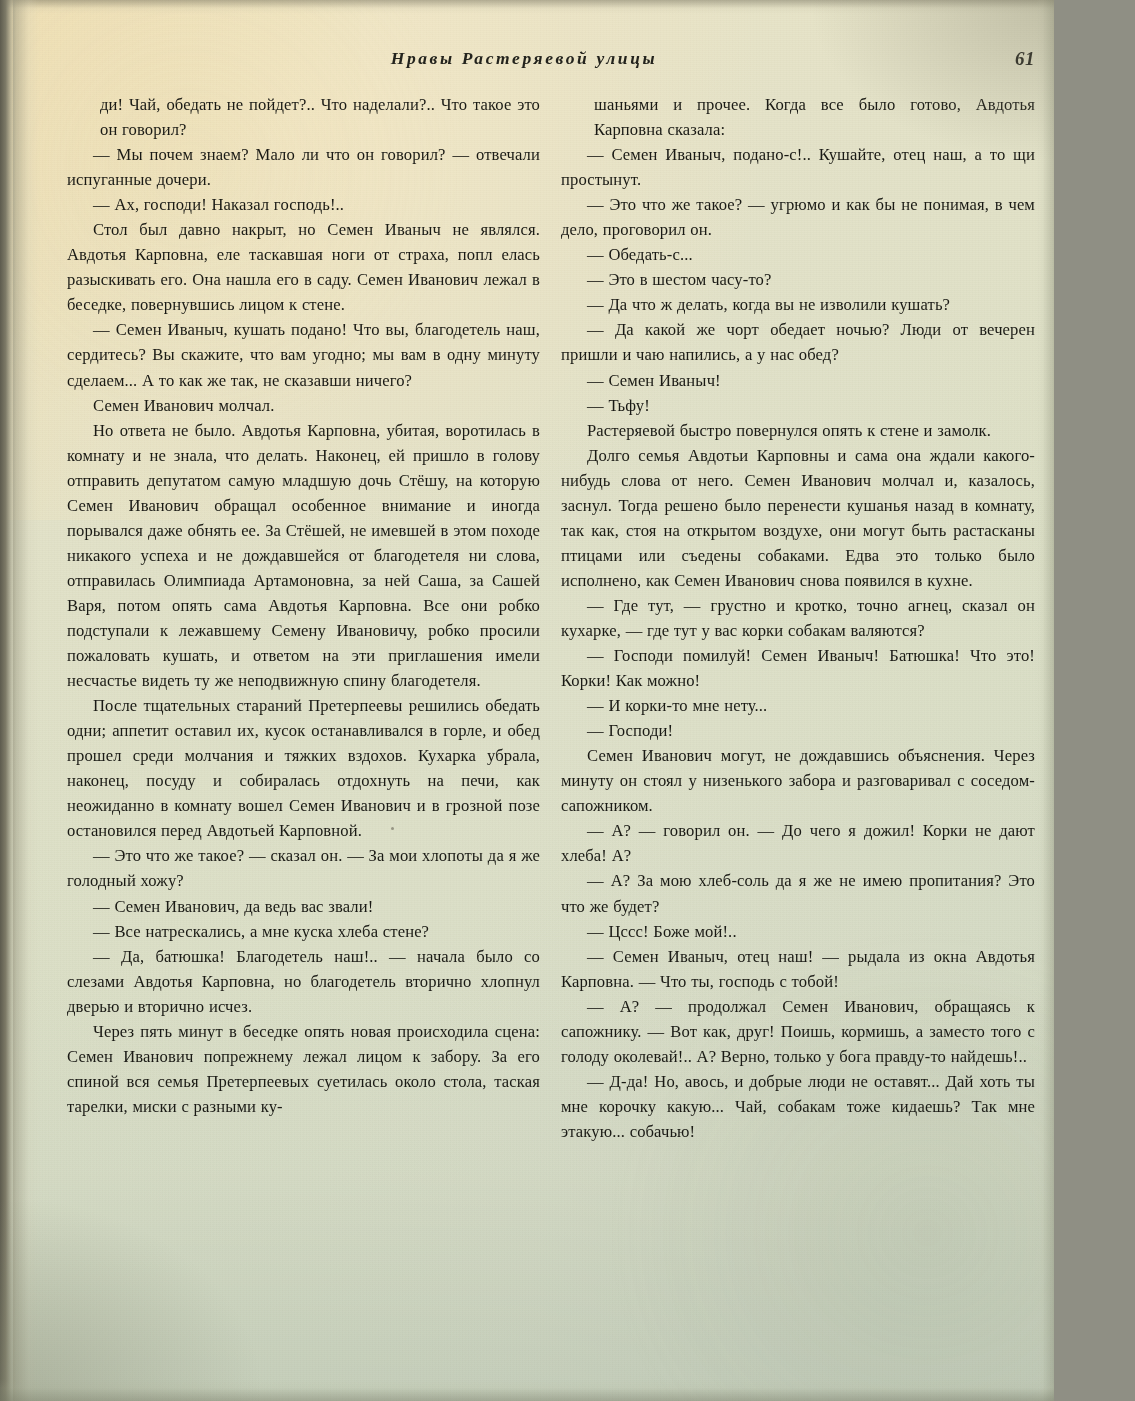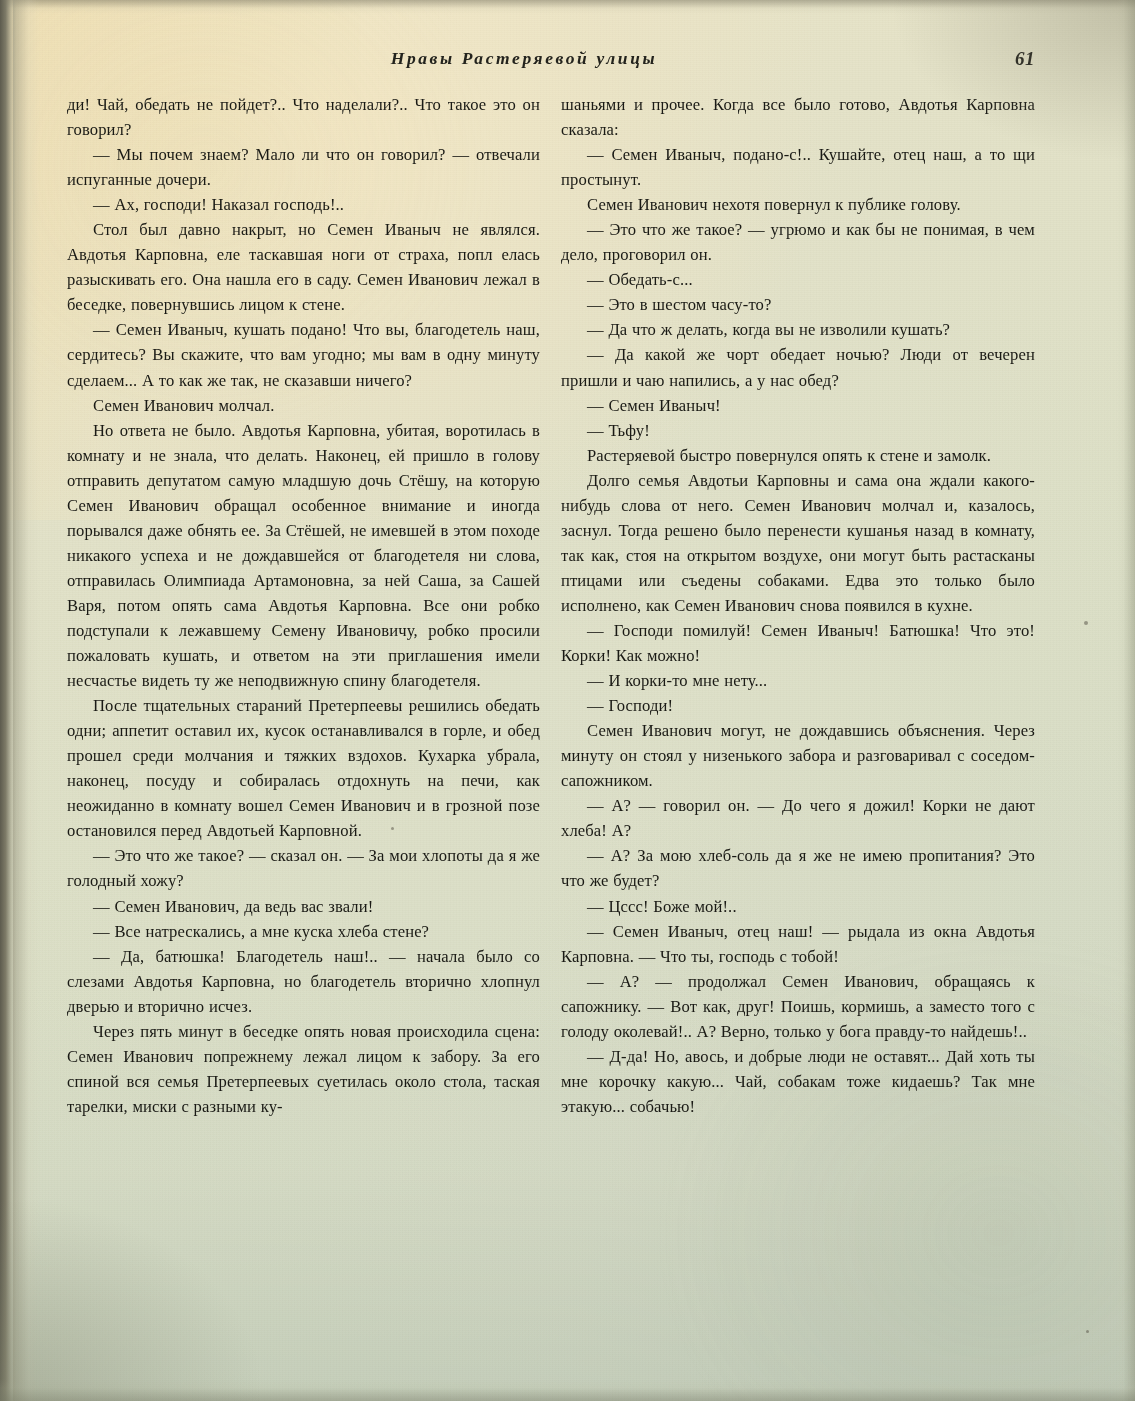--- a/index.html
+++ b/index.html
@@ -3,21 +3,21 @@
 <meta charset="utf-8">
 <style>
   html, body {
     margin: 0;
     padding: 0;
     background: #8f8f84;
   }
 
   #page {
     position: relative;
-    width: 1135px;
+    width: 1054px;
     height: 1401px;
     overflow: hidden;
     background: #ddddc6;
     font-family: "Liberation Serif", "DejaVu Serif", serif;
   }
 
   
   .paper-base {
     position: absolute;
     inset: 0;
@@ -151,21 +151,21 @@
     letter-spacing: 0.12px;
     word-spacing: 0.4px;
   }
   .col.right { width: 474px; }
 
   .col p {
     margin: 0;
     text-indent: 0;
   }
   .col p.ind { text-indent: 26px; }
-  .col p.cont { text-indent: 0; }
+  .col p.cont { text-indent: 0; margin-left: 33px; }
 
   
   .ink-fade {
     position: absolute;
     inset: 0;
     pointer-events: none;
     background:
       radial-gradient(ellipse 38% 28% at 18% 12%, rgba(245,238,212,0.30) 0%, rgba(0,0,0,0) 70%),
       radial-gradient(ellipse 42% 30% at 88% 88%, rgba(190,198,180,0.22) 0%, rgba(0,0,0,0) 72%);
     mix-blend-mode: multiply;
@@ -211,30 +211,30 @@
         <p class="ind">— Это что же такое? — сказал он. — За мои хлопоты да я же голодный хожу?</p>
         <p class="ind">— Семен Иванович, да ведь вас звали!</p>
         <p class="ind">— Все натрескались, а мне куска хлеба стене?</p>
         <p class="ind">— Да, батюшка! Благодетель наш!.. — начала было со слезами Авдотья Карповна, но благодетель вторично хлопнул дверью и вторично исчез.</p>
         <p class="ind">Через пять минут в беседке опять новая происходила сцена: Семен Иванович попрежнему лежал лицом к забору. За его спиной вся семья Претерпеевых суетилась около стола, таская тарелки, миски с разными ку-</p>
       </div>
 
       <div class="col right">
         <p class="cont">шаньями и прочее. Когда все было готово, Авдотья Карповна сказала:</p>
         <p class="ind">— Семен Иваныч, подано-с!.. Кушайте, отец наш, а то щи простынут.</p>
-        <p class="ind">Семен Иванович нехотя повернул к публике голову.</p>
         <p class="ind">— Это что же такое? — угрюмо и как бы не понимая, в чем дело, проговорил он.</p>
         <p class="ind">— Обедать-с...</p>
         <p class="ind">— Это в шестом часу-то?</p>
         <p class="ind">— Да что ж делать, когда вы не изволили кушать?</p>
         <p class="ind">— Да какой же чорт обедает ночью? Люди от вечерен пришли и чаю напились, а у нас обед?</p>
         <p class="ind">— Семен Иваныч!</p>
         <p class="ind">— Тьфу!</p>
         <p class="ind">Растеряевой быстро повернулся опять к стене и замолк.</p>
         <p class="ind">Долго семья Авдотьи Карповны и сама она ждали какого-нибудь слова от него. Семен Иванович молчал и, казалось, заснул. Тогда решено было перенести кушанья назад в комнату, так как, стоя на открытом воздухе, они могут быть растасканы птицами или съедены собаками. Едва это только было исполнено, как Семен Иванович снова появился в кухне.</p>
+        <p class="ind">— Где тут, — грустно и кротко, точно агнец, сказал он кухарке, — где тут у вас корки собакам валяются?</p>
         <p class="ind">— Господи помилуй! Семен Иваныч! Батюшка! Что это! Корки! Как можно!</p>
         <p class="ind">— И корки-то мне нету...</p>
         <p class="ind">— Господи!</p>
         <p class="ind">Семен Иванович могут, не дождавшись объяснения. Через минуту он стоял у низенького забора и разговаривал с соседом-сапожником.</p>
         <p class="ind">— А? — говорил он. — До чего я дожил! Корки не дают хлеба! А?</p>
         <p class="ind">— А? За мою хлеб-соль да я же не имею пропитания? Это что же будет?</p>
         <p class="ind">— Цссс! Боже мой!..</p>
         <p class="ind">— Семен Иваныч, отец наш! — рыдала из окна Авдотья Карповна. — Что ты, господь с тобой!</p>
         <p class="ind">— А? — продолжал Семен Иванович, обращаясь к сапожнику. — Вот как, друг! Поишь, кормишь, а заместо того с голоду околевай!.. А? Верно, только у бога правду-то найдешь!..</p>
         <p class="ind">— Д-да! Но, авось, и добрые люди не оставят... Дай хоть ты мне корочку какую... Чай, собакам тоже кидаешь? Так мне этакую... собачью!</p>

